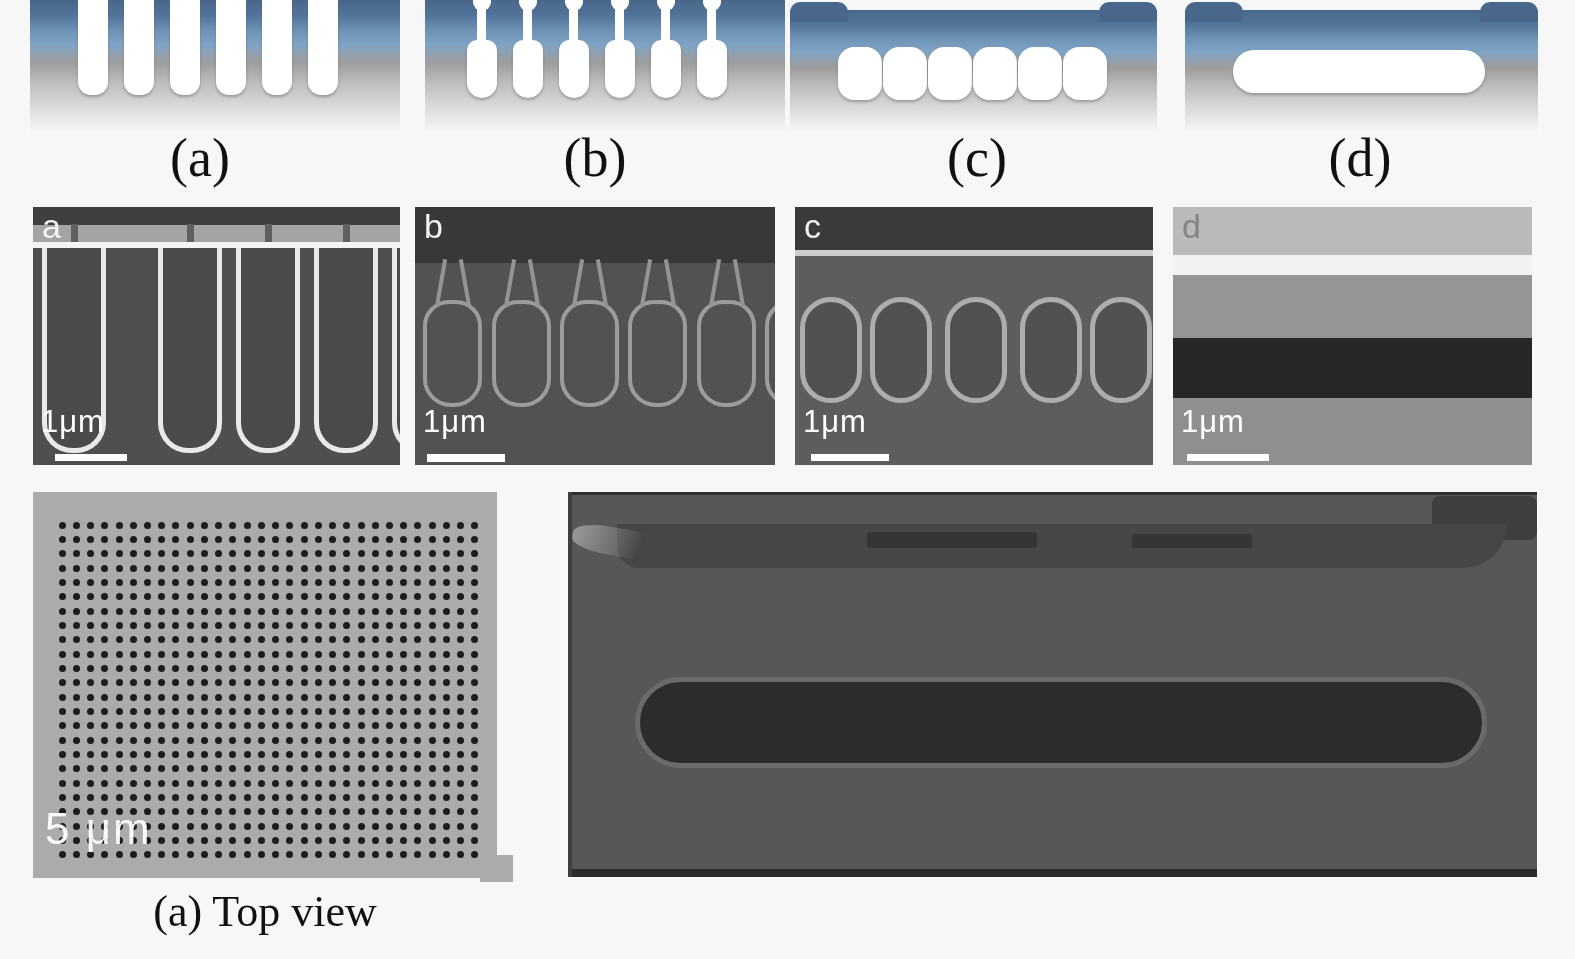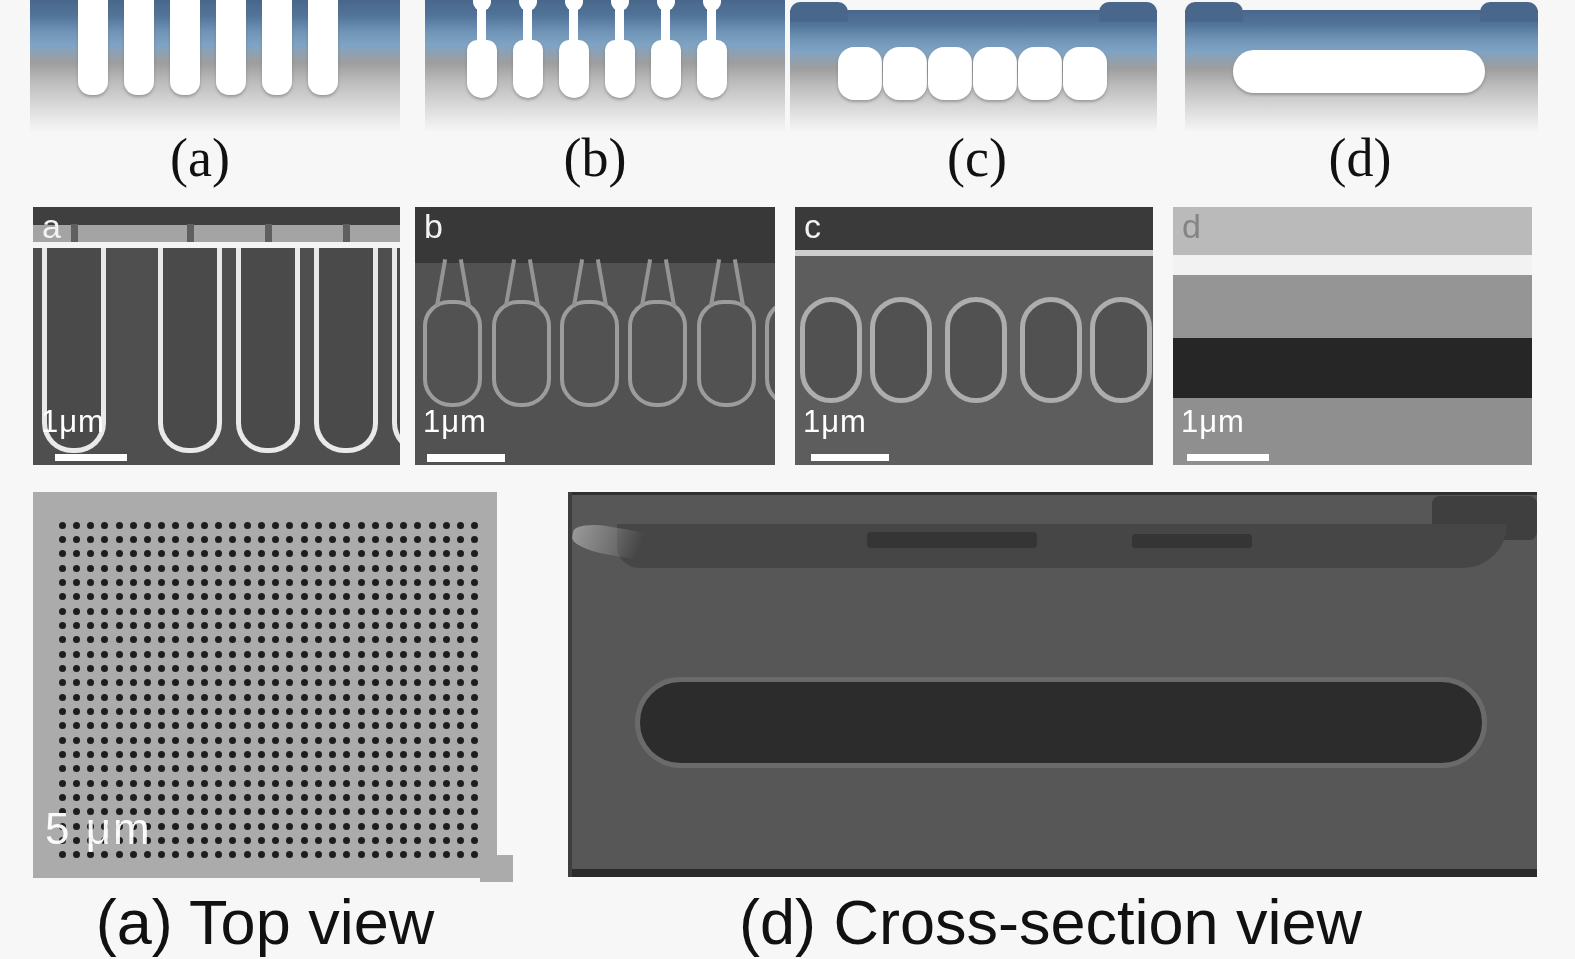--- a/index.html
+++ b/index.html
@@ -75,22 +75,22 @@
   .xs-band{position:absolute;left:45px;top:32px;width:890px;height:44px;background:#464646;
     border-radius:0 0 60px 30px;}
   .xs-dark1{position:absolute;left:295px;top:40px;width:170px;height:16px;background:#353535;border-radius:4px;}
   .xs-dark2{position:absolute;left:560px;top:42px;width:120px;height:14px;background:#353535;border-radius:4px;}
   .xs-corner{position:absolute;left:860px;top:4px;width:105px;height:44px;background:#3f3f3f;border-radius:8px;}
   .xs-streak{position:absolute;left:0px;top:36px;width:90px;height:28px;border-radius:40%;
     background:linear-gradient(100deg,#9a9a9a 0%,rgba(154,154,154,0) 75%);transform:rotate(10deg);}
   .xs-channel{position:absolute;left:63px;top:185px;width:852px;height:91px;border-radius:46px;
     background:#2c2c2c;border:5px solid #6a6a6a;box-sizing:border-box;}
 
-  .caption{position:absolute;top:886px;text-align:center;font-family:Liberation Sans, sans-serif;
-    font-size:63px;color:#111;}
+  .caption{position:absolute;top:886px;text-align:center;font-family:Liberation Serif, serif;
+    font-size:44px;color:#111;}
 </style>
 </head>
 <body>
 
 <div id="fig">
 
   <div class="schem" style="left:30px;width:370px;">
     <div class="substrate"></div>
     <div class="voids">
         <div class="void trench" style="left: 48px; width: 30px; height: 95px;"></div>
@@ -954,15 +954,14 @@
     <div class="xs-corner"></div>
     <div class="xs-band"></div>
     <div class="xs-dark1"></div>
     <div class="xs-dark2"></div>
     <div class="xs-streak"></div>
     <div class="xs-channel"></div>
     <div class="botline"></div>
   </div>
 
   <div class="caption" style="left:33px;width:464px;">(a) Top view</div>
-  <div class="caption" style="left:568px;width:965px;">(d) Cross-section view</div>
 
 </div>
 
 </body></html>

